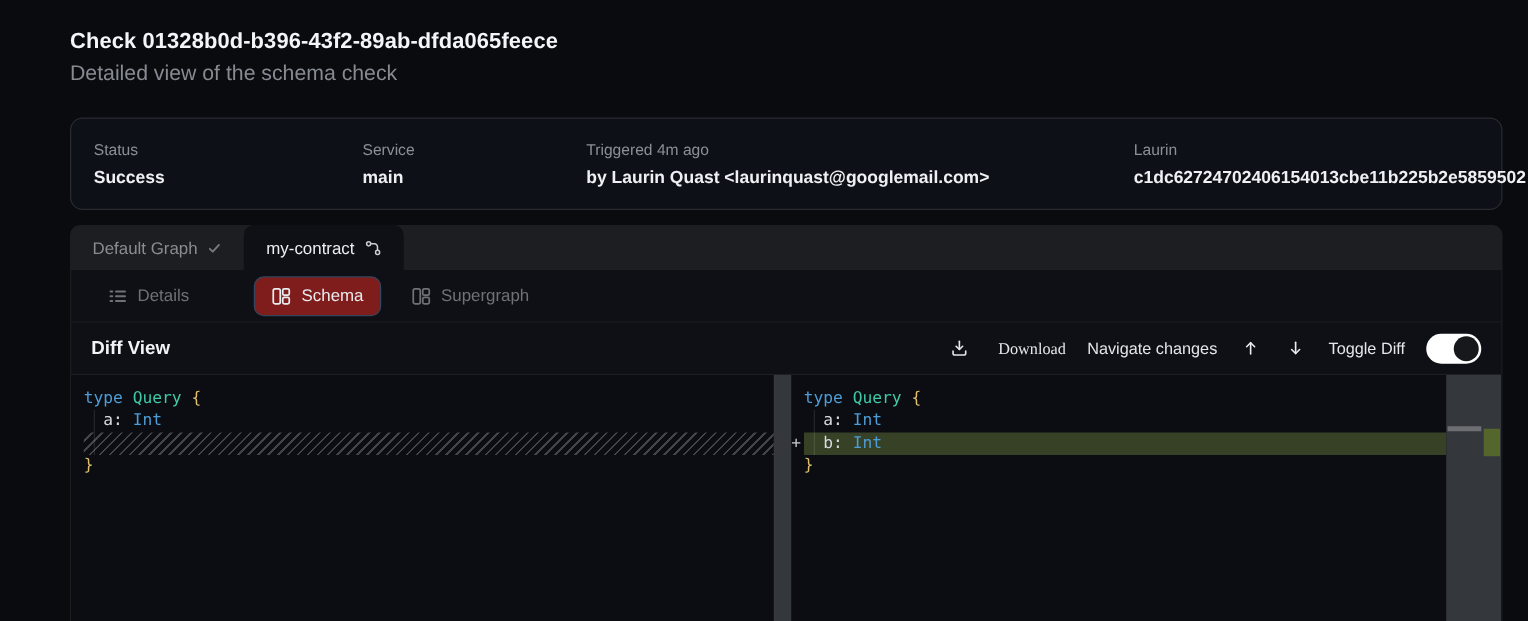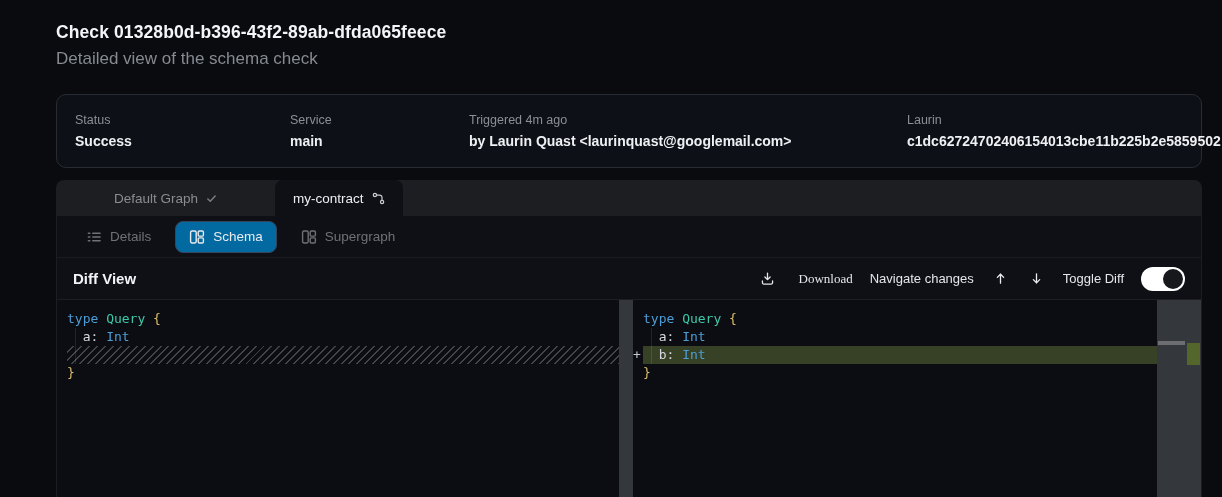--- a/index.html
+++ b/index.html
@@ -23,32 +23,32 @@
     background:#0d1016; display:flex; align-items:center; padding:0 18px;}
   .meta-col{display:flex; flex-direction:column; justify-content:flex-end;}
   .meta-col.c1{flex:0 0 215px;} .meta-col.c2{flex:0 0 179px;} .meta-col.c3{flex:0 0 438px;} .meta-col.c4{flex:1;}
   .meta-label{font-size:12.5px; color:#8b8f96; line-height:16px;}
   .meta-value{margin-top:4px; font-size:14px; font-weight:600; color:#eef0f3; line-height:18px; white-space:nowrap;}
 
   
   .section{margin:12px 20px 0;}
   .graph-tabs{height:36px; background:var(--strip-bg); border-radius:8px 8px 0 0; display:flex; align-items:stretch;}
   .graph-tab{display:inline-flex; align-items:center; gap:8px; padding:0 18px; font-size:13.5px;
-    color:#8a8c91; cursor:pointer; white-space:nowrap;margin-left:40px;}
+    color:#8a8c91; cursor:pointer; white-space:nowrap;}
   .graph-tab.active{background:var(--panel-bg); color:#eceef1; border-radius:8px 8px 0 0; font-weight:400;}
   .graph-tab .ticon{display:inline-flex; color:currentColor; opacity:.85;}
 
   
   .panel{background:var(--panel-bg); height:281px; border-left:1px solid rgba(255,255,255,0.055);
     border-right:1px solid rgba(255,255,255,0.055); display:flex; flex-direction:column;}
   .view-tabs{height:42px; display:flex; align-items:center; gap:10px; padding:0 15px;
     border-bottom:1px solid rgba(255,255,255,0.05); flex:0 0 auto;}
   .view-tab{display:inline-flex; align-items:center; gap:8px; padding:7px 13px; font-size:13.5px;
     color:#6f7177; border:1px solid transparent; border-radius:8px; cursor:pointer;}
-  .view-tab.active{color:#e9ebee; border-color:var(--active-tab-border); background:#0369a1; font-weight:500;}
+  .view-tab.active{color:#e9ebee; border-color:var(--active-tab-border); background:#7f1d1d; font-weight:500;margin-left:28px;}
   .view-tab .ticon{display:inline-flex;}
 
   
   .diff-toolbar{height:42px; display:flex; align-items:center; justify-content:space-between;
     padding:0 16px; border-bottom:1px solid rgba(255,255,255,0.06); flex:0 0 auto;}
   .diff-title{font-size:15px; font-weight:700; color:#f2f3f6;}
   .toolbar-right{display:flex; align-items:center; gap:17px; font-size:13px; color:#e4e6e9;}
   .tool-btn{display:inline-flex; align-items:center; gap:24px; color:#e4e6e9; cursor:pointer; background:none; border:none;
     font-family:Liberation Serif, serif; font-size:13px;}
   .arrow-btn{display:inline-flex; cursor:pointer; color:#e9ebee; background:none; border:none; padding:2px;}

